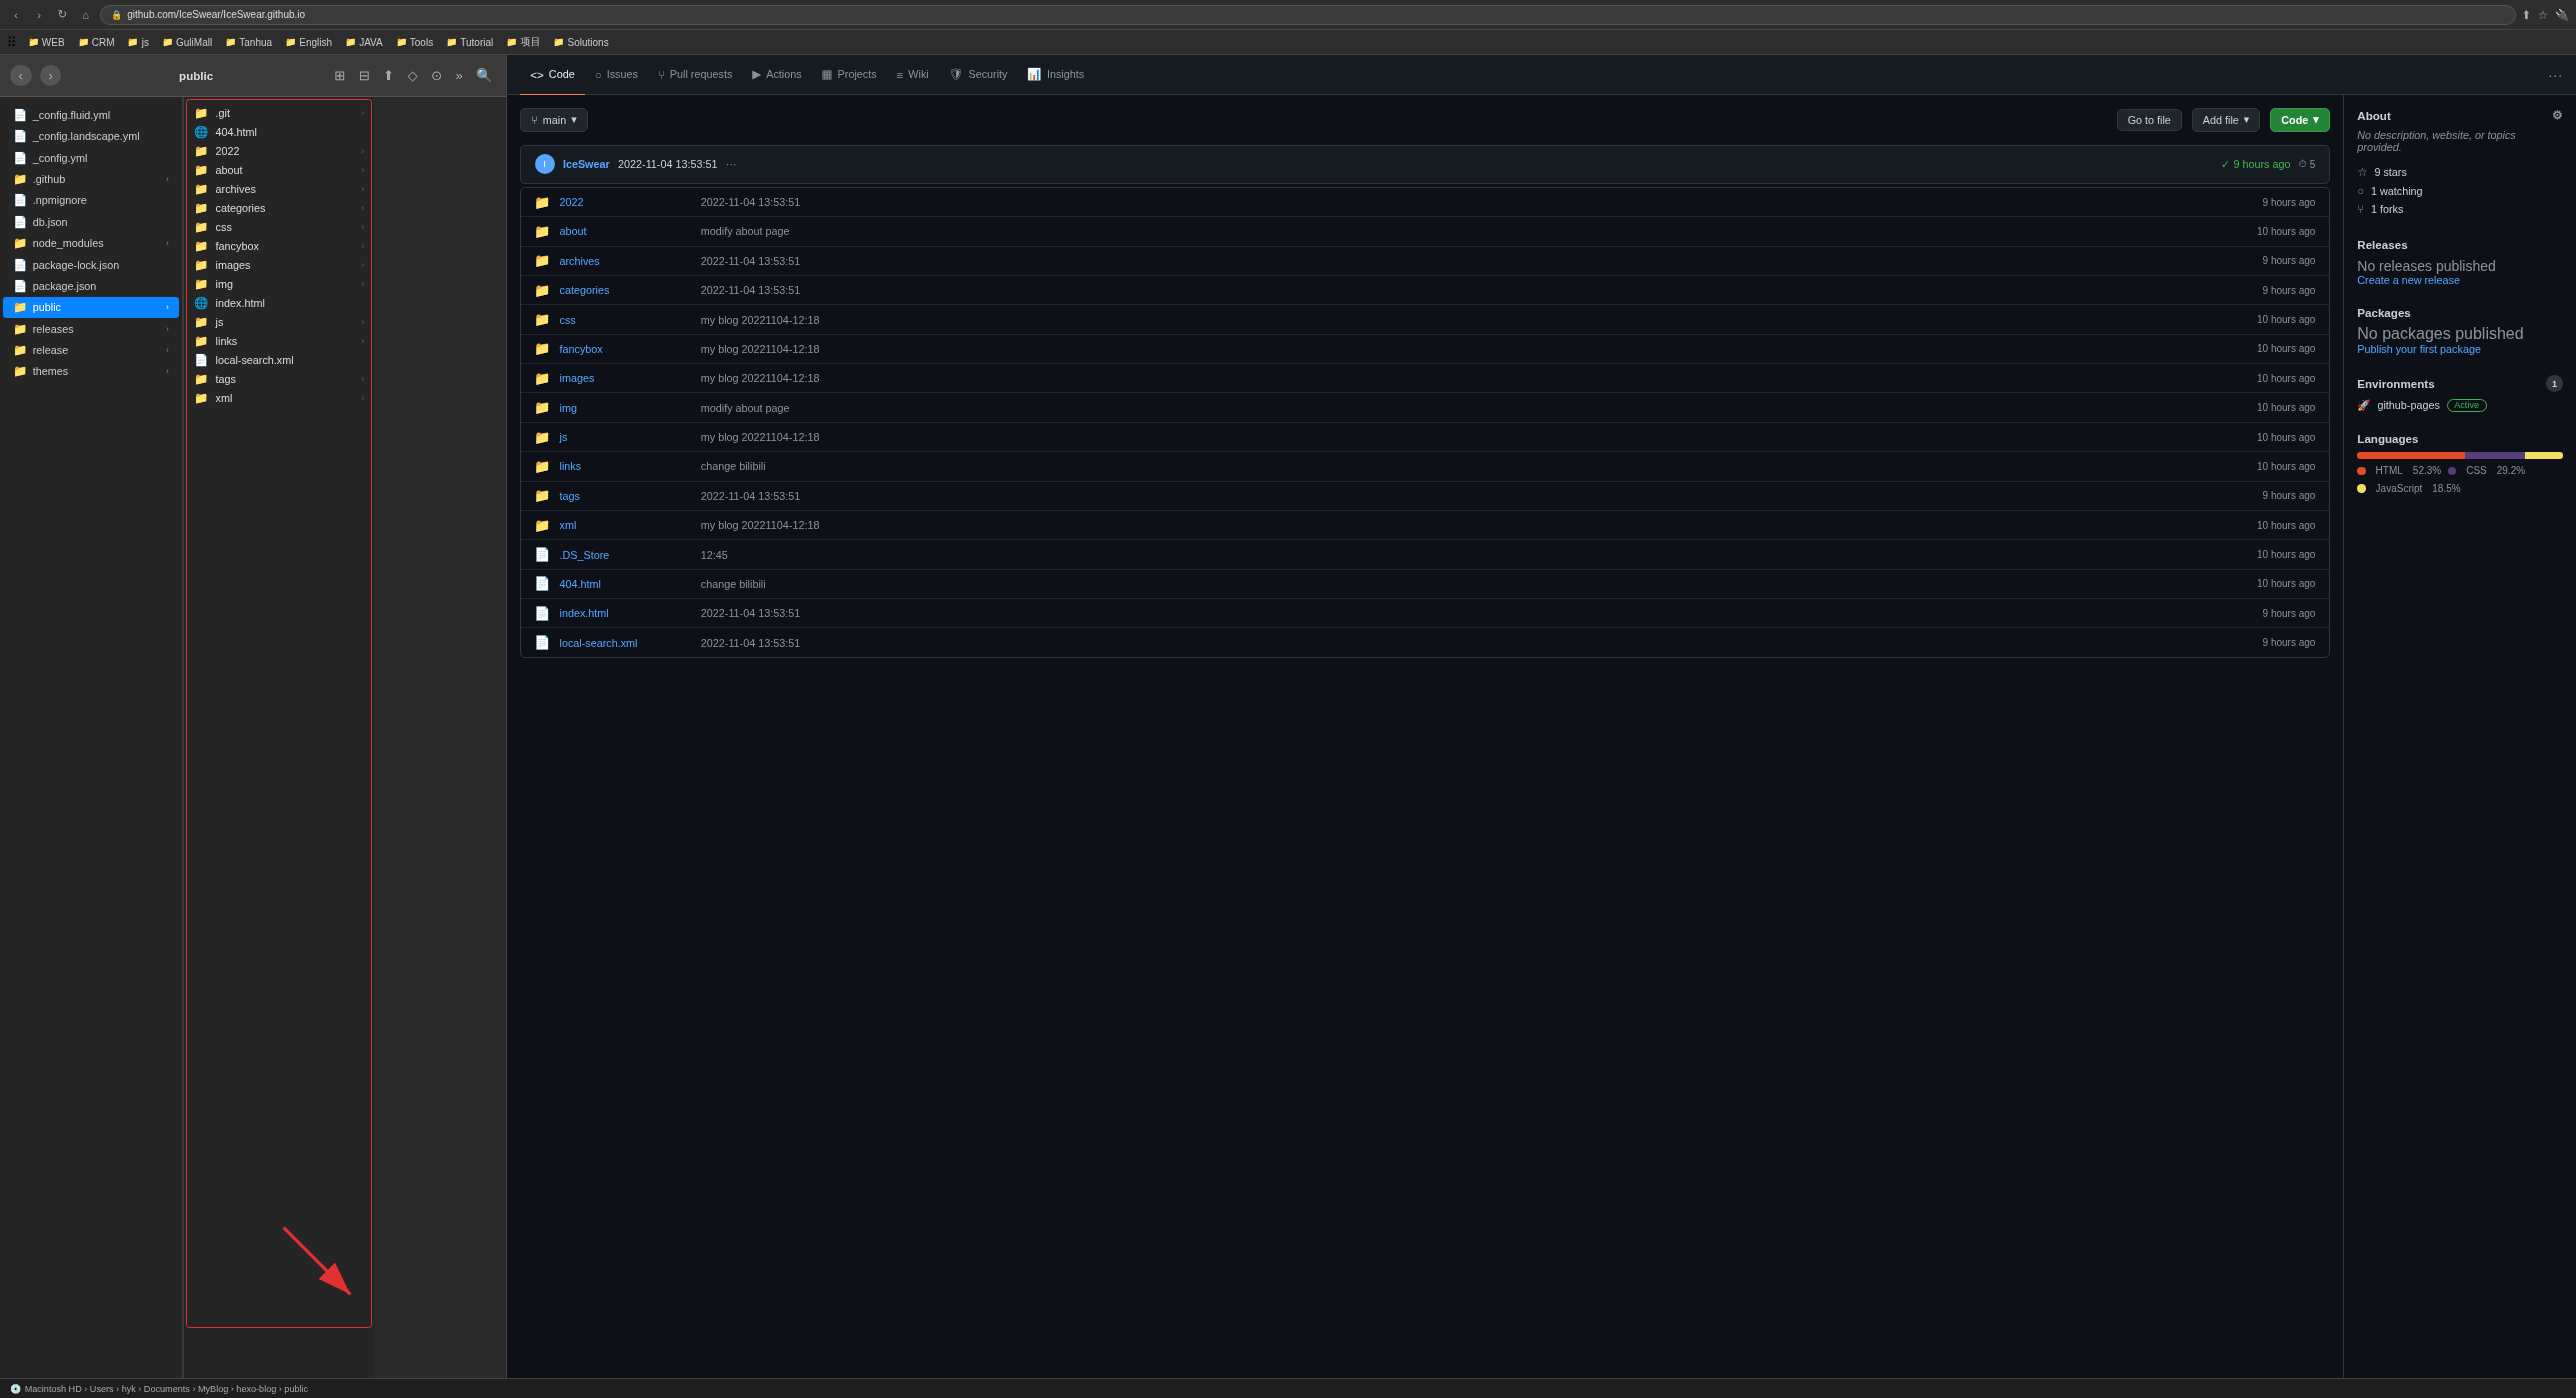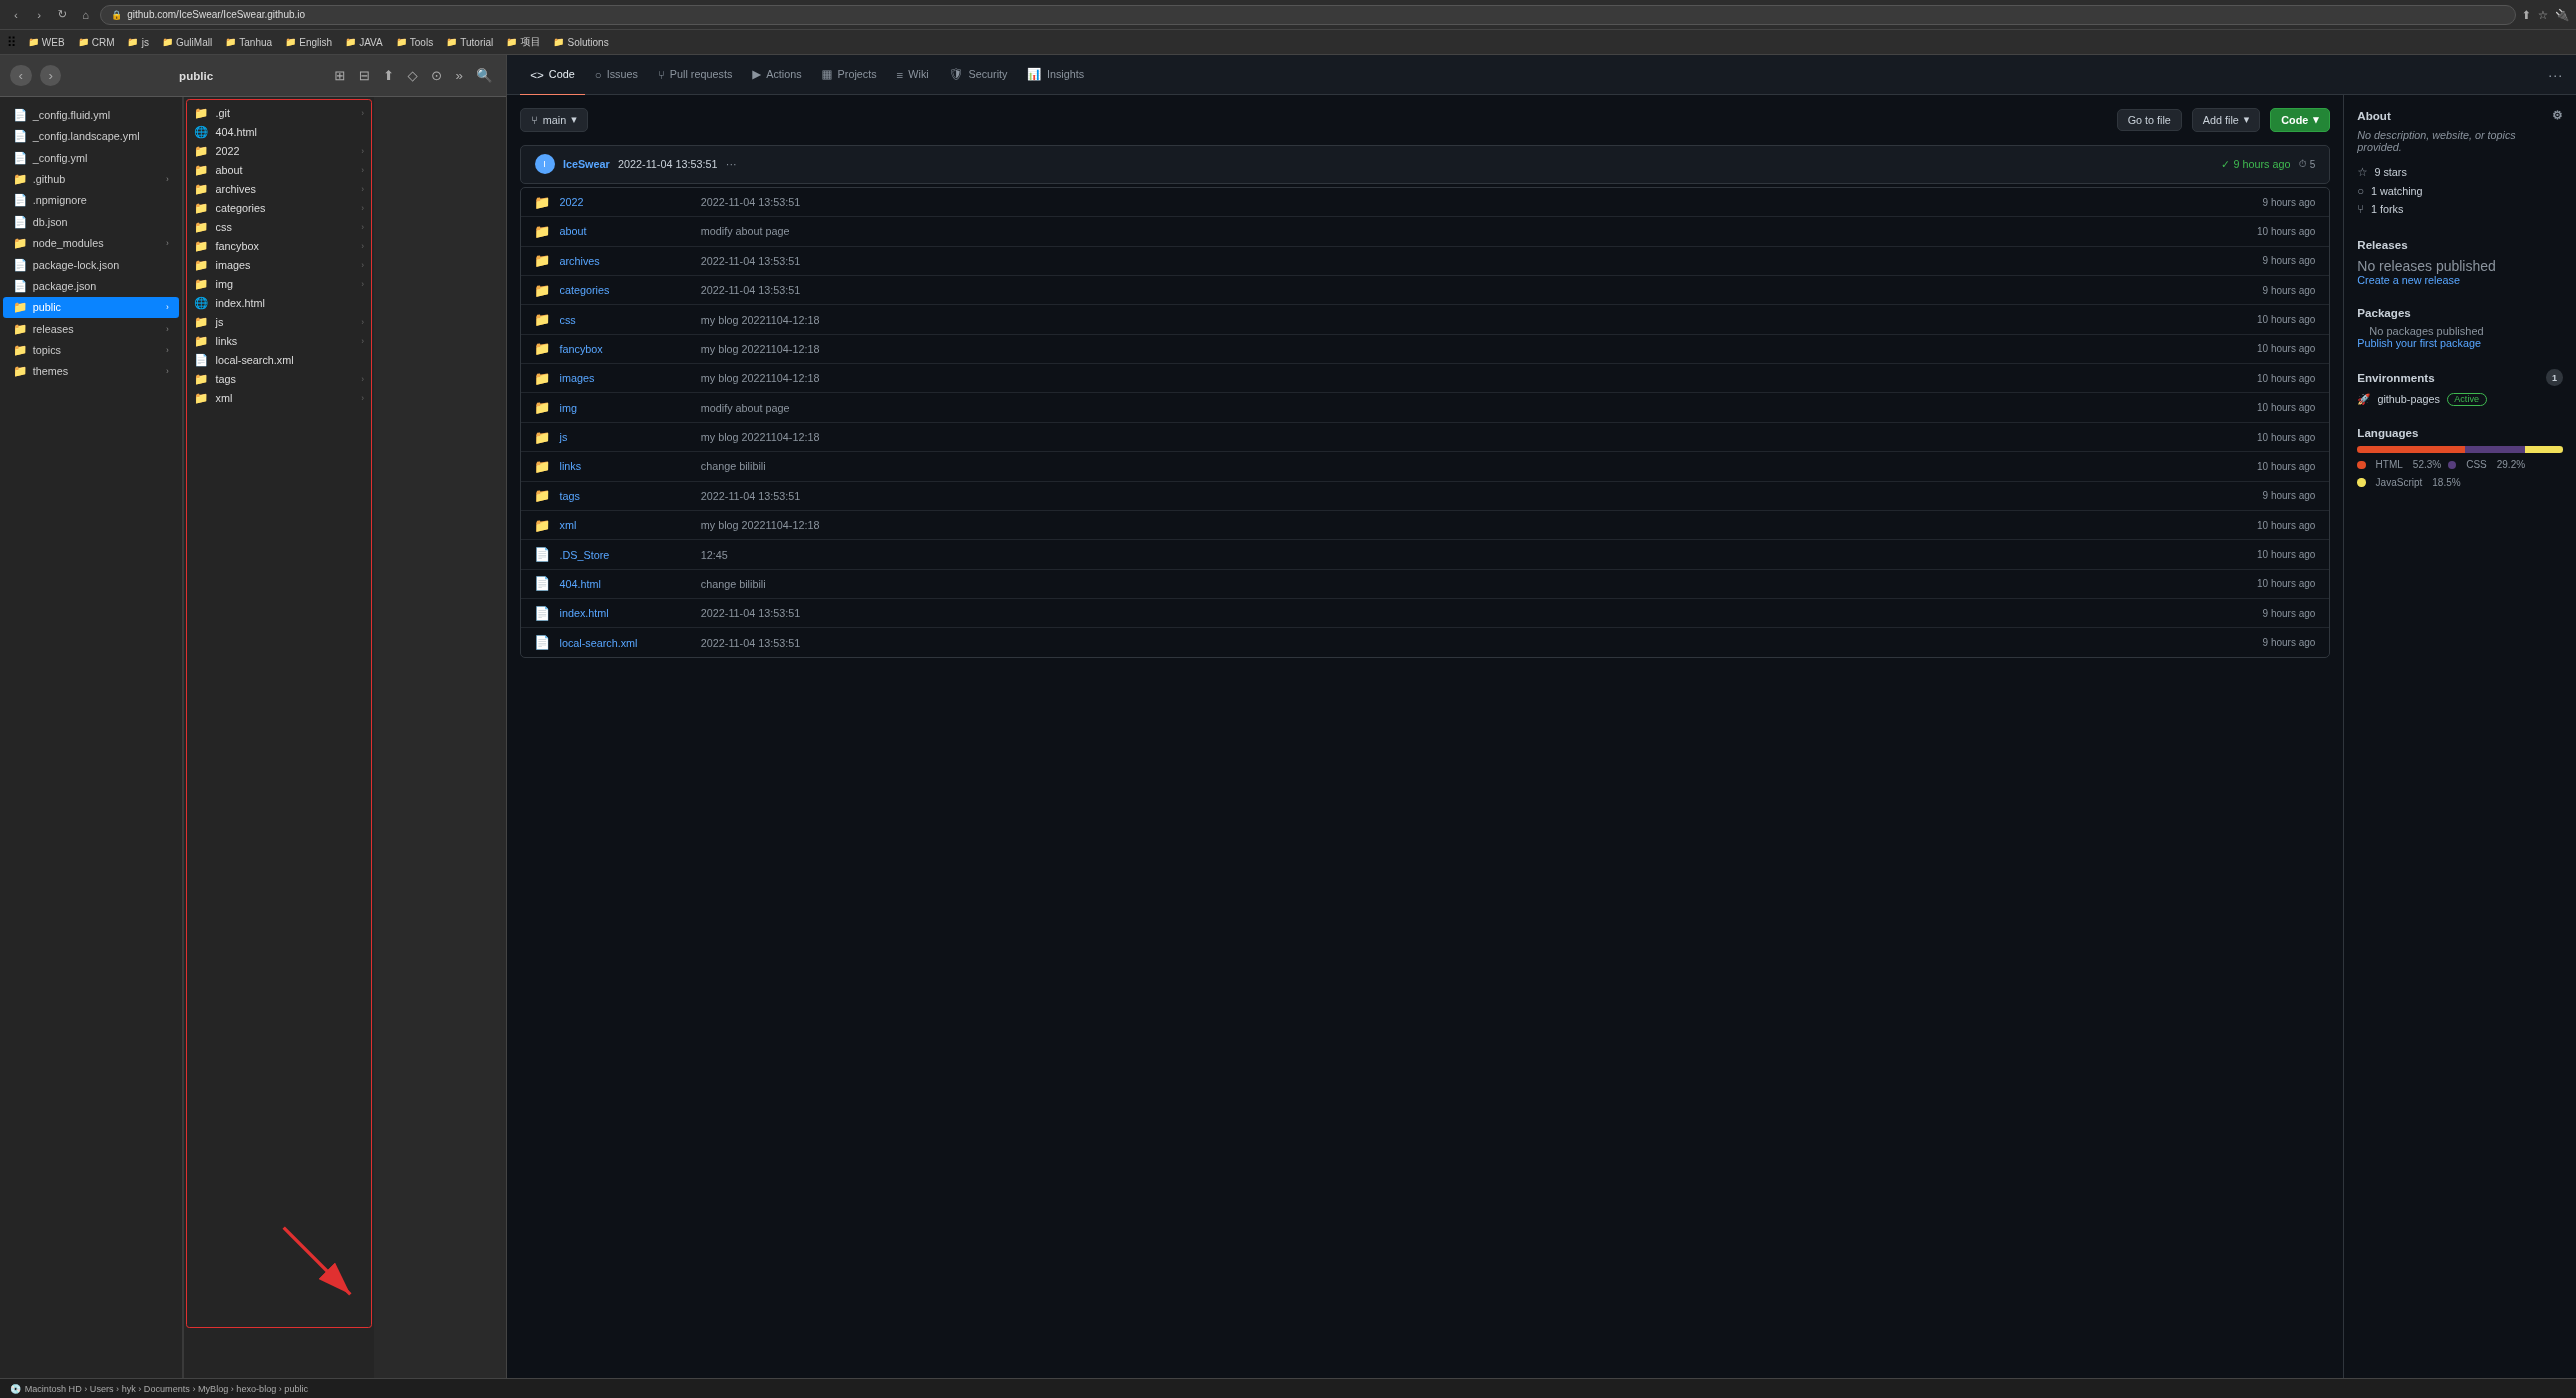--- a/index.html
+++ b/index.html
@@ -428,21 +428,21 @@
           <span>public</span>
           <span class="chevron" style="color:white">›</span>
         </div>
         <div class="sidebar-item">
           <span class="item-icon">📁</span>
           <span>releases</span>
           <span class="chevron">›</span>
         </div>
         <div class="sidebar-item">
           <span class="item-icon">📁</span>
-          <span>topics</span>
+          <span>release</span>
           <span class="chevron">›</span>
         </div>
         <div class="sidebar-item">
           <span class="item-icon">📁</span>
           <span>themes</span>
           <span class="chevron">›</span>
         </div>
       </div>
 
       <div class="finder-second-panel file-list-with-selection" style="position:relative;">
@@ -746,21 +746,21 @@
             <span>Releases</span>
           </div>
           <p class="no-content">No releases published</p>
           <a class="create-link">Create a new release</a>
         </div>
 
         <div class="sidebar-section">
           <div class="sidebar-section-title">
             <span>Packages</span>
           </div>
-          <p class="no-content" style="color:#8b949e;font-size:11px;margin-left:12px;">No packages published</p>
+          <p class="no-content" style="color:#8b949e;font-size:16px;">No packages published</p>
           <a class="create-link">Publish your first package</a>
         </div>
 
         <div class="sidebar-section">
           <div class="sidebar-section-title">
             <span>Environments</span>
             <span style="background:#30363d;border-radius:50%;width:16.6px;height:16.6px;display:inline-flex;align-items:center;justify-content:center;font-size:9.1px;color:#c9d1d9">1</span>
           </div>
           <div class="env-item">
             <span>🚀</span>

